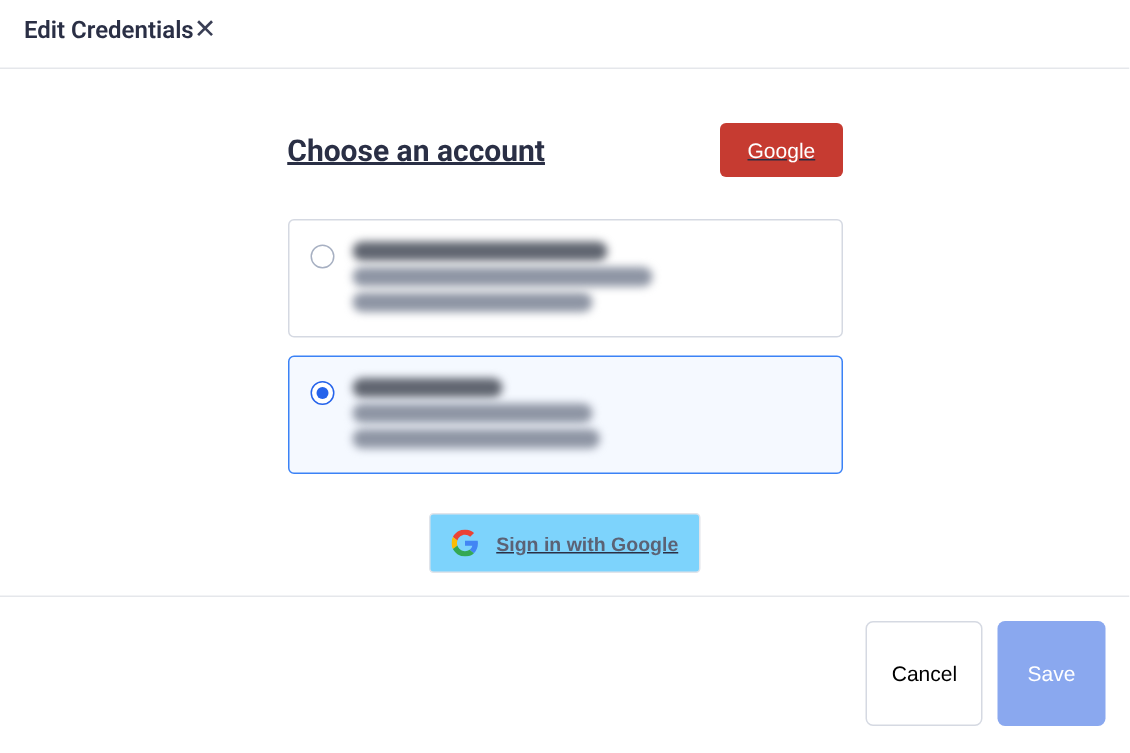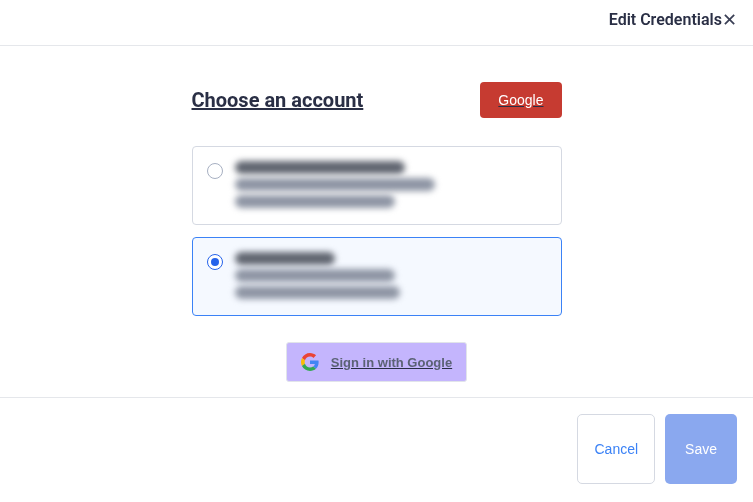--- a/index.html
+++ b/index.html
@@ -11,21 +11,21 @@
       font-family: -apple-system, BlinkMacSystemFont, "Segoe UI", Roboto, Helvetica, Arial, sans-serif;
       background: #fff;
       color: #2a2f45;
       width: 753px;
       height: 502px;
       overflow: hidden;
       position: relative;
     }
     .header {
       display: flex;
-      justify-content: flex-end;
+      justify-content: flex-start;
       align-items: center;
       padding: 10px 16px 16px 16px;
     }
     .header-title {
       font-size: 16px;
       font-weight: 600;
       color: #2a2f45;
     }
     .close-icon {
       font-size: 18px;
@@ -128,21 +128,21 @@
     .account-card:nth-child(2) .blur-line.email { width: 160px;}
     .account-card:nth-child(2) .blur-line.created { width: 165px;}
     .google-btn {
       margin-top: 26px;
       display: flex;
       align-items: center;
       gap: 12px;
       border: 1px solid #e1e4ea;
       border-radius: 3px;
       padding: 10px 14px;
-      background: #c4b5fd;
+      background: #7dd3fc;
       cursor: pointer;
       font-size: 13px;
       font-weight: 600;
       color: #5b6275;
     }
     .google-icon {
       width: 18px;
       height: 18px;
     }
     .footer {
@@ -155,21 +155,21 @@
       display: flex;
       justify-content: flex-end;
       gap: 10px;
     }
     .cancel-btn {
       background: #fff;
       border: 1px solid #d5d9e2;
       border-radius: 5px;
       padding: 9px 16px;
       font-size: 14px;
-      color: #3b82f6;
+      color: #000000;
       cursor: pointer;
     }
     .save-btn {
       background: #8aa8ef;
       border: none;
       border-radius: 5px;
       padding: 27px 20px;
       font-size: 14px;
       color: #fff;
       cursor: pointer;

